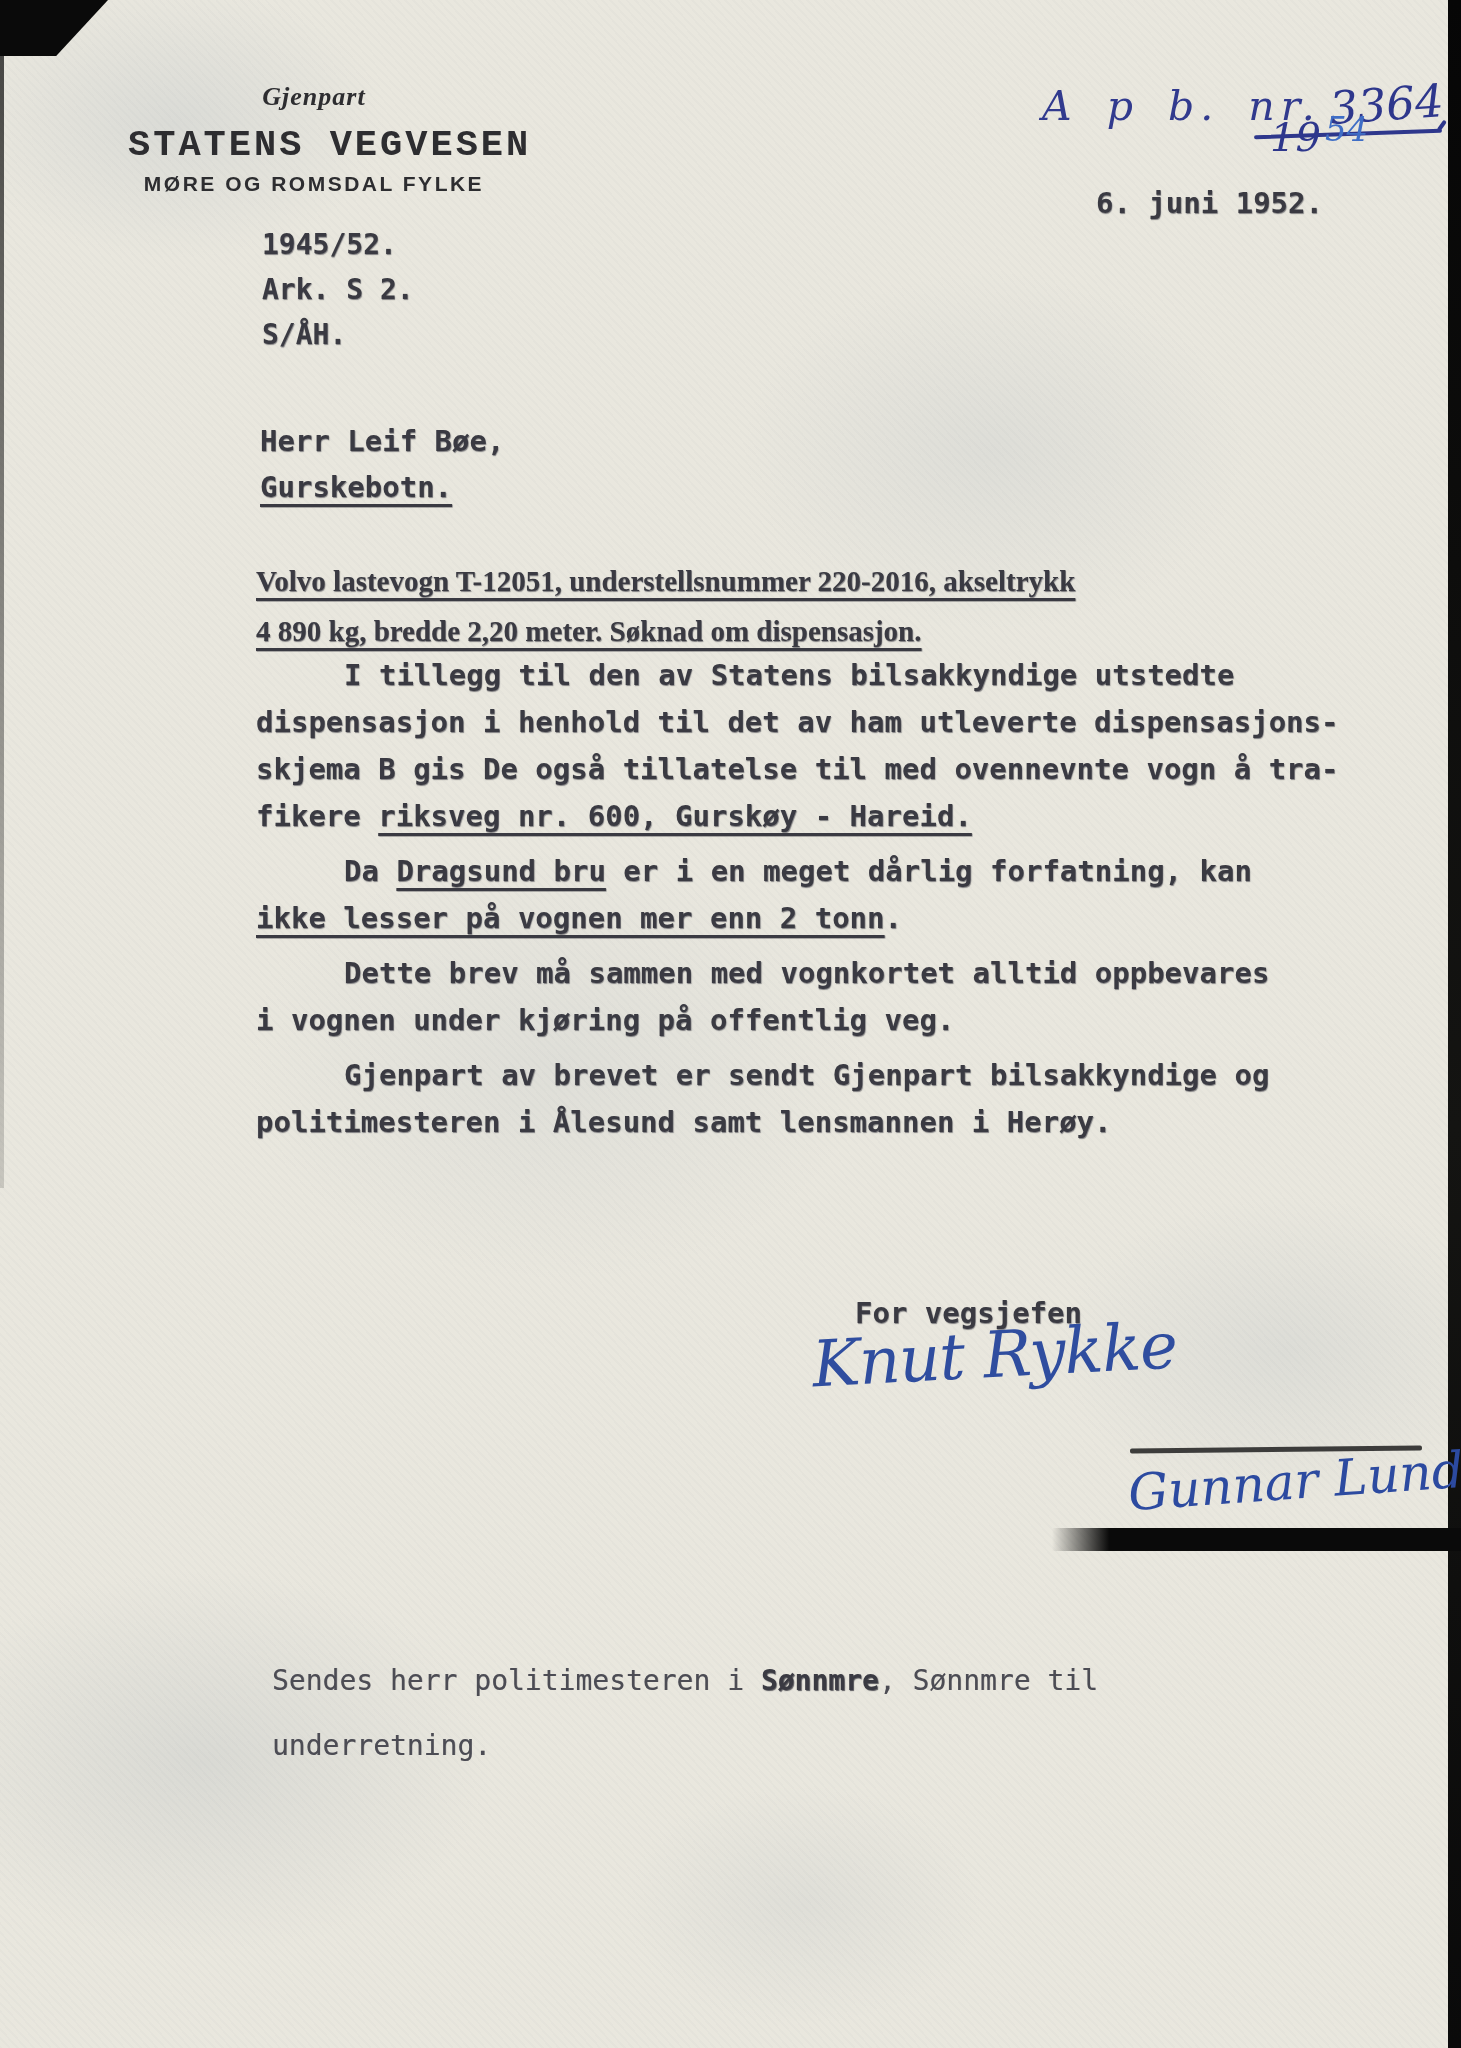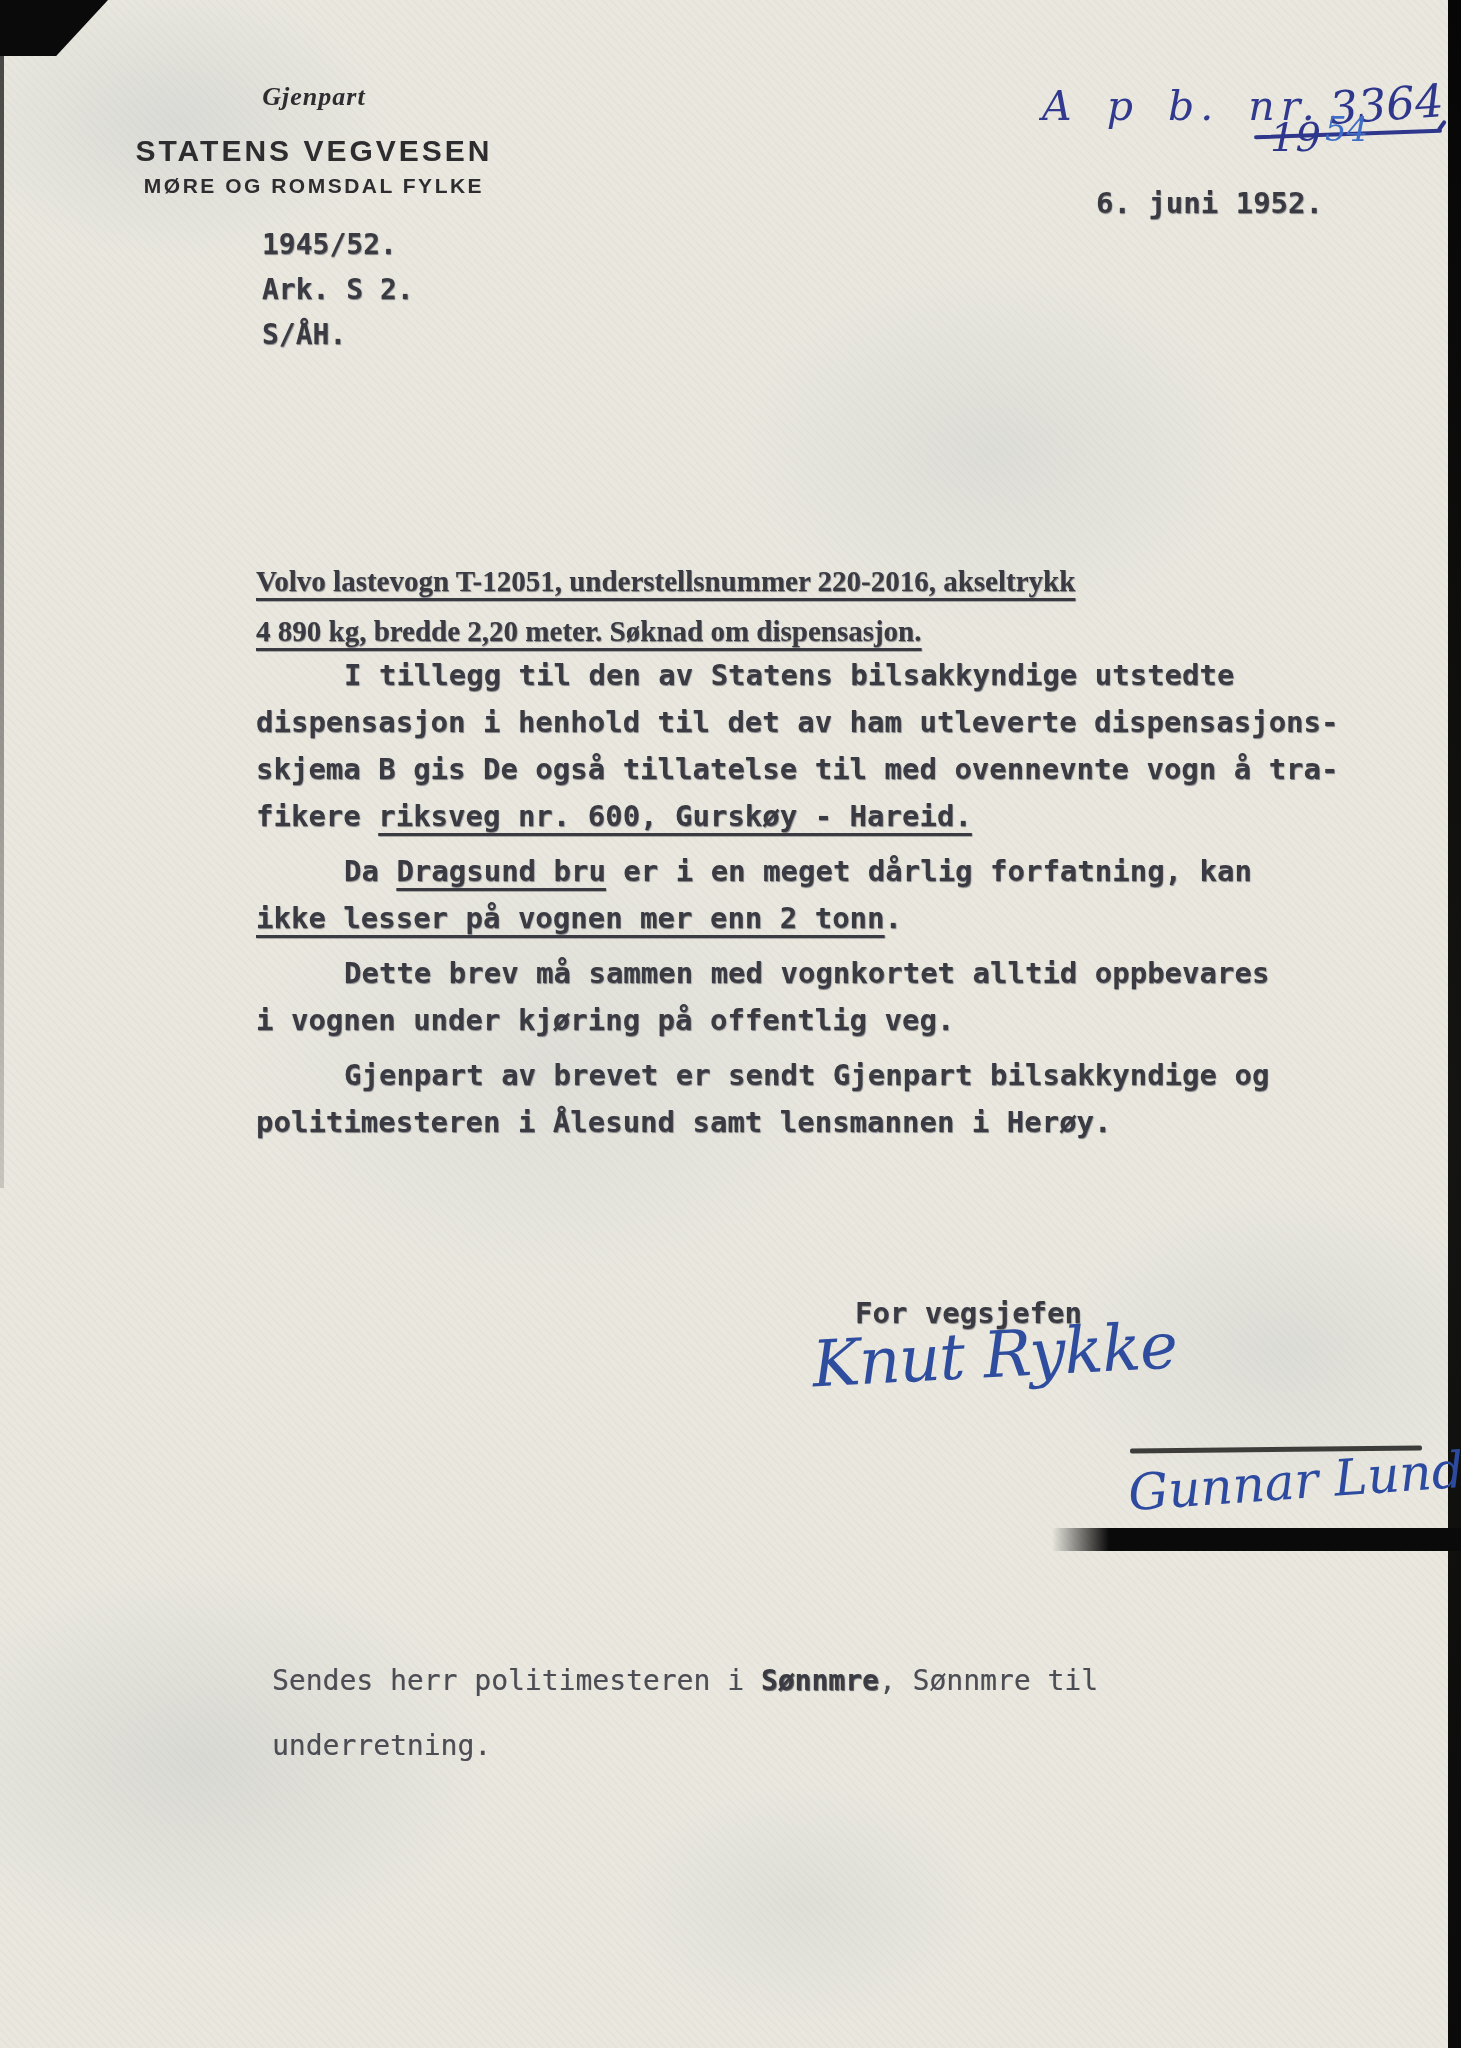--- a/index.html
+++ b/index.html
@@ -28,21 +28,21 @@
     background:linear-gradient(to bottom, rgba(10,10,10,.75), rgba(10,10,10,.15));}
   .edge-right{position:absolute;right:0;top:0;width:13px;height:100%;
     background:linear-gradient(to bottom,#060606,#141412 55%,#0a0a0a);}
   .sheet-edge-shadow{
     position:absolute;left:1052px;top:1528px;width:409px;height:23px;
     background:linear-gradient(to right, rgba(8,8,8,0), #0a0a0a 14%, #0a0a0a);
   }
   
   .letterhead{position:absolute;left:128px;top:82px;width:372px;text-align:center;color:#2d2d30;}
   .copy-label{font-family:"Liberation Serif", serif;font-style:italic;font-weight:700;font-size:26px;letter-spacing:1px;}
-  .org-name{margin-top:22px;font-weight:700;font-size:30px;letter-spacing:3px;white-space:nowrap;}
+  .org-name{margin-top:12px;font-weight:700;font-size:37px;letter-spacing:3px;white-space:nowrap;font-family:Liberation Mono, monospace;}
   .org-region{margin-top:6px;font-weight:700;font-size:21px;letter-spacing:2.5px;white-space:nowrap;}
   
   .tw{
     font-family:"DejaVu Sans Mono", monospace;
     font-weight:700;color:#3a3a42;font-size:29px;
     text-shadow:0.6px 0.6px 1px rgba(42,42,52,.55);
     white-space:nowrap;
   }
   .tw .u, .tw.u{
     text-decoration-line:underline;
@@ -110,20 +110,24 @@
   </div>
 
   <div class="journal hw">
     <span class="journal-prefix">A p b. nr.</span><span class="journal-number">3364</span>
     <div class="journal-underline"></div>
     <div class="journal-year"><span>19</span><span class="journal-year-suffix">54</span></div>
   </div>
 
   <div class="date-line tw">6. juni 1952.</div>
 
+  <div class="recipient tw">
+    <div>Herr Leif Bøe,</div>
+    <div class="u">Gurskebotn.</div>
+  </div>
 
   <div class="subject tw">
       <div class="tline"><span class="u">Volvo lastevogn T-12051, understellsnummer 220-2016, akseltrykk</span></div>
       <div class="tline"><span class="u">4 890 kg, bredde 2,20 meter. Søknad om dispensasjon.</span></div>
     </div>
 
   <div class="body-text tw">
     <div class="para">
         <div class="tline indent"><span>I tillegg til den av Statens bilsakkyndige utstedte</span></div>
         <div class="tline"><span>dispensasjon i henhold til det av ham utleverte dispensasjons-</span></div>

